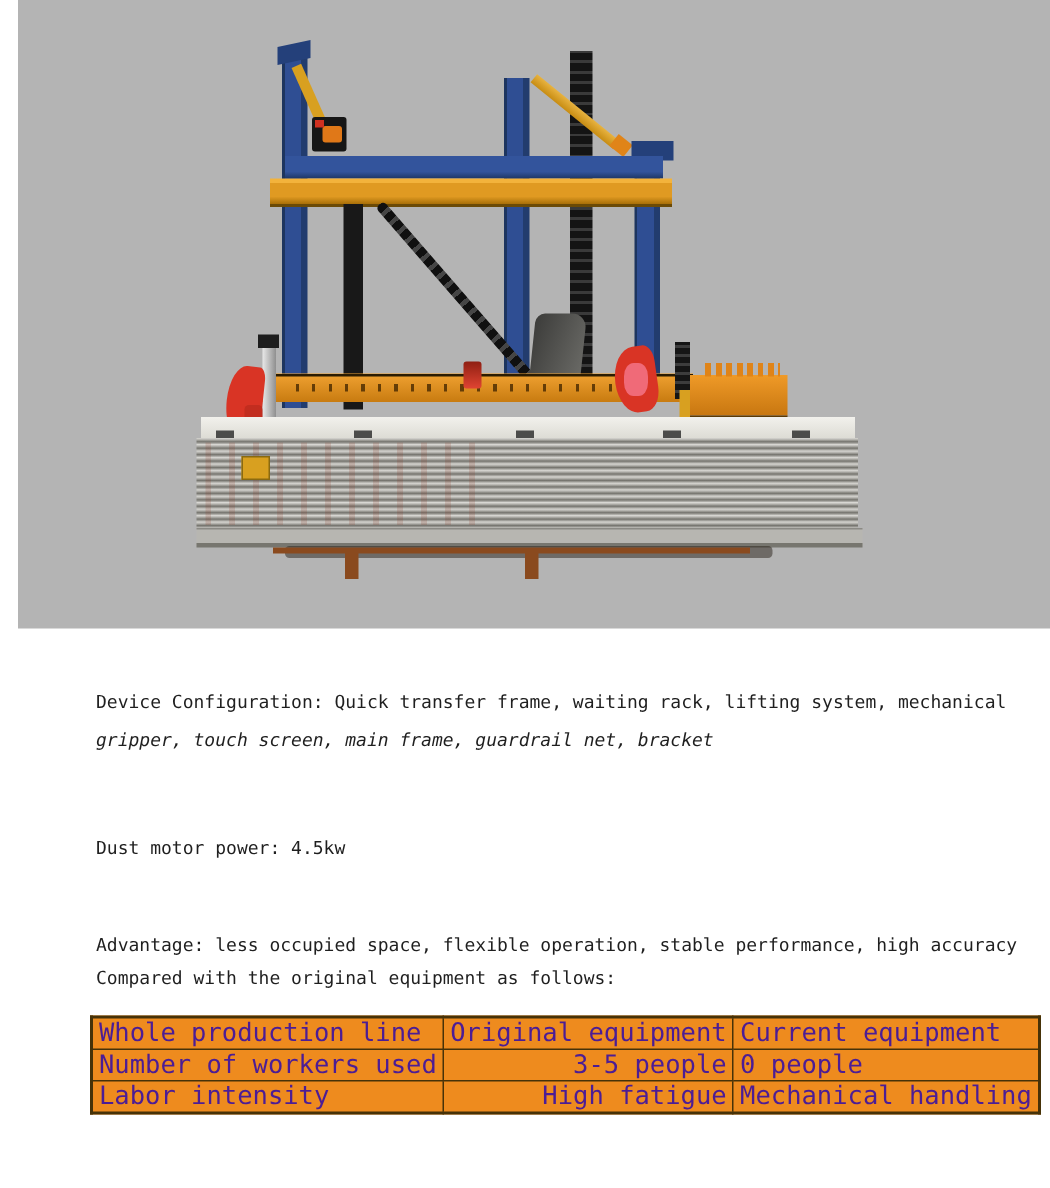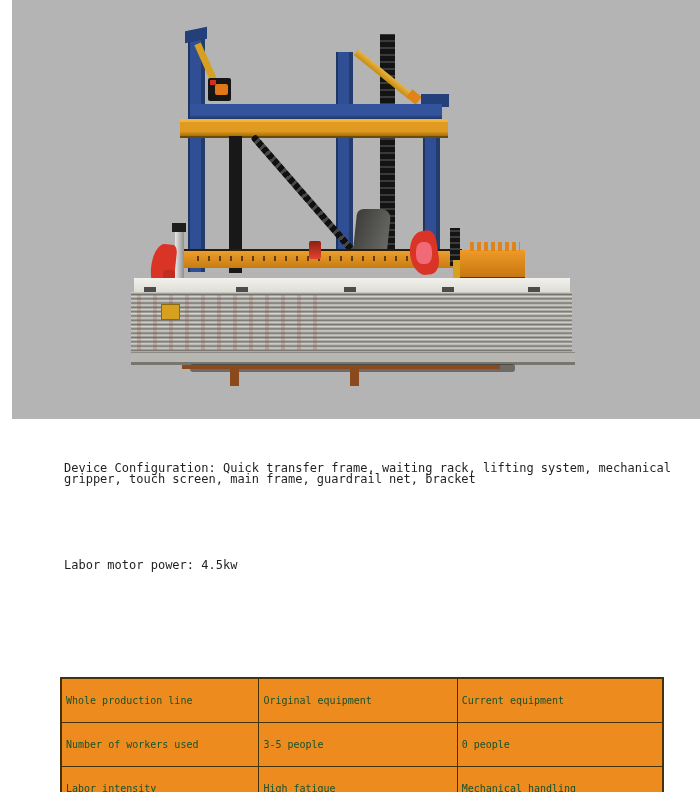--- a/index.html
+++ b/index.html
@@ -63,28 +63,28 @@
           background:repeating-linear-gradient(90deg,rgba(140,55,35,.18) 0 4px,rgba(0,0,0,0) 4px 16px);}
   .p-stack-lower{left:119px;top:352px;width:444px;height:11px;background:#b7b6b1;border-top:1px solid #8b8a85;}
   .p-stack-bottom-line{left:119px;top:362px;width:444px;height:3px;background:#77766f;}
   .p-shadow{left:178px;top:364px;width:325px;height:8px;background:rgba(40,32,24,.5);border-radius:3px;}
   .p-pallet-bar{left:170px;top:365px;width:318px;height:4px;background:#8a4a1e;}
   .p-foot1{left:218px;top:368px;width:9px;height:18px;background:#8a4a1e;}
   .p-foot2{left:338px;top:368px;width:9px;height:18px;background:#8a4a1e;}
   .p-yellow-block{left:149px;top:304px;width:17px;height:14px;background:#d8a020;border:1px solid #8a6a10;}
   
   .spec-line{position:absolute;left:52px;font-size:12px;line-height:15px;color:#1f1f1f;white-space:pre;}
-  .l1{top:461px;} .l2{top:472px;} .l3{top:525px;} .l4{top:558px;}
+  .l1{top:461px;} .l2{top:486px;font-style:italic;} .l3{top:525px;} .l4{top:558px;}
   .l5{top:590px;} .l6{top:623px;} .l7{top:645px;}
   
   .cmp-table{position:absolute;left:48px;top:677px;width:604px;border-collapse:collapse;
           background:#ee8b1e;border:2px solid #463208;}
-  .cmp-table td{border:1.5px solid #463208;height:19px;padding:12px 4px;
-          font-size:10px;color:#14532d;white-space:nowrap;}
-  .cmp-table td.c1{width:193px;} .cmp-table td.c2{width:196px;} .cmp-table td.c3{width:203px;}
+  .cmp-table td{border:1.5px solid #463208;height:19px;padding:0 4px;
+          font-size:17px;color:#4c1d95;white-space:nowrap;}
+  .cmp-table td.c1{width:193px;} .cmp-table td.c2{width:196px;text-align:right;} .cmp-table td.c3{width:203px;}
 </style>
 </head>
 <body>
 
 <div class="screen">
 
   <div class="photo">
     <i class="part p-col-left col-blue"></i>
     <i class="part p-col-left-cap"></i>
     <i class="part p-strut-left"></i>
@@ -127,21 +127,23 @@
     <i class="part p-stack-lower"></i>
     <i class="part p-stack-bottom-line"></i>
     <i class="part p-shadow"></i>
     <i class="part p-pallet-bar"></i>
     <i class="part p-foot1"></i>
     <i class="part p-foot2"></i>
   </div>
 
   <div class="spec-line l1">Device Configuration: Quick transfer frame, waiting rack, lifting system, mechanical</div>
   <div class="spec-line l2">gripper, touch screen, main frame, guardrail net, bracket</div>
-  <div class="spec-line l4">Labor motor power: 4.5kw</div>
+  <div class="spec-line l4">Dust motor power: 4.5kw</div>
+  <div class="spec-line l6">Advantage: less occupied space, flexible operation, stable performance, high accuracy</div>
+  <div class="spec-line l7">Compared with the original equipment as follows:</div>
 
   <table class="cmp-table">
     <tbody>
       <tr>
         <td class="c1">Whole production line</td>
         <td class="c2">Original equipment</td>
         <td class="c3">Current equipment</td>
       </tr>
       <tr>
         <td class="c1">Number of workers used</td>

